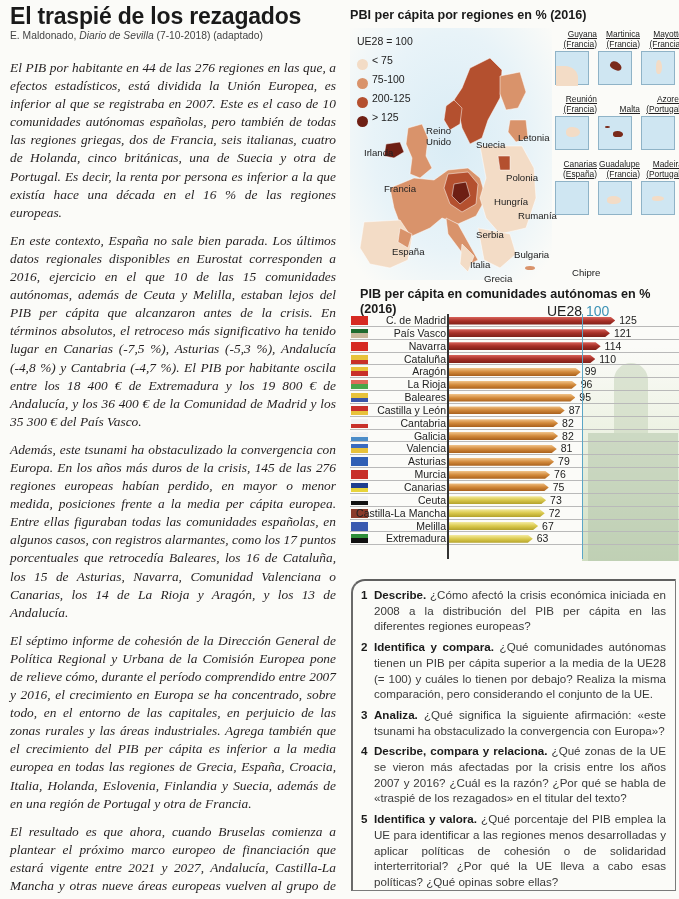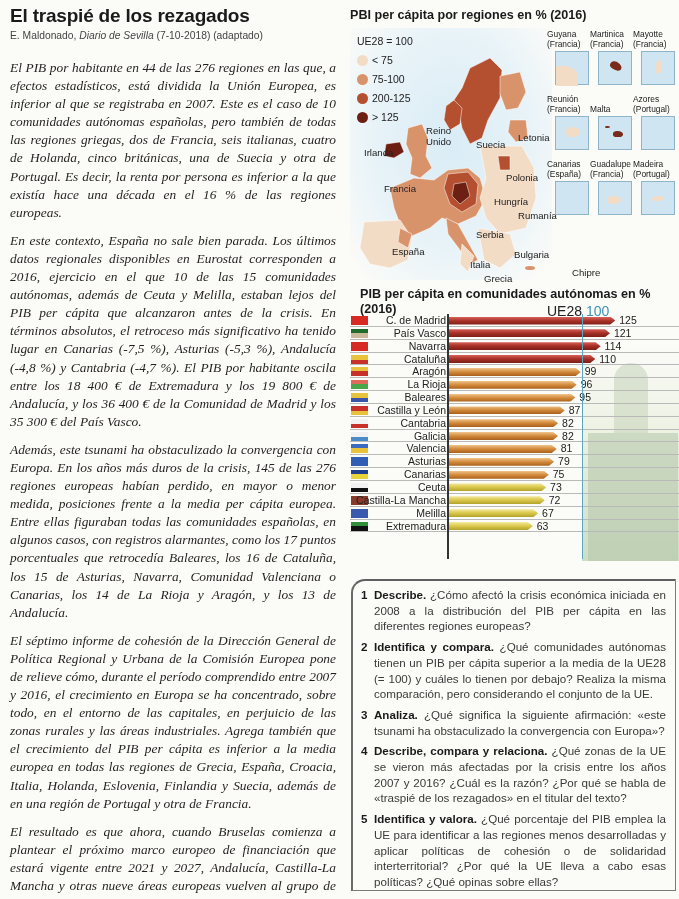--- a/index.html
+++ b/index.html
@@ -1,39 +1,39 @@
 <!DOCTYPE html>
 <html><head>
 <meta charset="utf-8">
 <style>
   * { box-sizing: border-box; margin: 0; padding: 0; }
   html, body { width: 679px; height: 899px; background: #fbfbf8; overflow: hidden; }
   body { position: relative; font-family: "Liberation Sans", sans-serif; color: #231f20; }
 
   
   #article { position: absolute; left: 10px; top: 6px; width: 326px; }
-  #article .title { font-family: "Liberation Sans", sans-serif; font-weight: bold; font-size: 19px; letter-spacing: -0.2px; color: #1a1a1a; line-height: 20px; }
+  #article .title { font-family: "Liberation Sans", sans-serif; font-weight: bold; font-size: 23px; letter-spacing: -0.2px; color: #1a1a1a; line-height: 20px; }
   #article .source { font-size: 10.3px; color: #444; margin-top: 3px; line-height: 13px; }
   #article .source i { font-style: italic; }
   #article .para { font-family: "Liberation Serif", serif; font-size: 13.4px; line-height: 18.1px; text-align: justify; color: #231f20; margin-top: 10px; hyphens: auto; }
   #article .para:first-of-type { margin-top: 0; }
   #article .paras { margin-top: 17px; font-style: italic; }
 
   
   #map-section { position: absolute; left: 350px; top: 8px; width: 329px; height: 272px; }
   .chart-title { font-weight: bold; font-size: 12.6px; color: #1a1a1a; line-height: 15px; }
   #map-area { position: absolute; left: 0; top: 20px; width: 202px; height: 252px; background: radial-gradient(ellipse at 50% 45%, #d9ecf5 0%, #e8f3f8 55%, #fbfbf8 92%); }
   #map-svg { position: absolute; left: 0; top: 0; }
   .legend { position: absolute; left: 7px; top: 4px; font-size: 10.5px; color: #222; line-height: 19px; }
-  .legend .lg-row { display: flex; align-items: center; }
+  .legend .lg-row { display: flex; align-items: flex-end; }
   .legend .dot { width: 11px; height: 11px; border-radius: 50%; margin-right: 4px; display: inline-block; }
   .map-label { position: absolute; font-size: 9.6px; color: #222; line-height: 10.5px; white-space: nowrap; }
 
   .insets { position: absolute; left: 203px; top: 22px; width: 126px; }
-  .inset { position: absolute; width: 38px; text-align: left; }
+  .inset { position: absolute; width: 38px; text-align: right; text-decoration: underline; }
   .inset .cap { font-size: 8.4px; line-height: 9.5px; color: #222; white-space: nowrap; margin-left: -6px; margin-right: -6px; }
   .inset .box { width: 34px; height: 34px; margin: 2px auto 0; background: #cfe6f2; border: 1px solid #8fb3c7; position: relative; }
   .inset .box .isl { position: absolute; border-radius: 45% 55% 50% 40%; }
 
   
   #bar-section { position: absolute; left: 350px; top: 287px; width: 329px; height: 280px; }
   #bar-section .chart-title { text-align: left; padding-left: 10px; }
   .ue-label { position: absolute; top: 16px; left: 197px; font-size: 14px; color: #222; }
   .ue-label .ue-val { color: #3d92b5; }
   .bg-building { position: absolute; left: 232px; top: 60px; width: 97px; height: 214px; background: linear-gradient(180deg, rgba(251,251,248,1) 0%, rgba(227,236,213,0.6) 40%, rgba(196,214,180,0.8) 100%); }
@@ -276,20 +276,26 @@
         <span class="bar c2" style="width: 107.73px;"></span>
         <span class="val" style="left: 210.73px;">81</span>
       </div>
       <div class="row">
         <span class="flag" style="background: linear-gradient(rgb(47, 95, 181) 0px, rgb(47, 95, 181) 50%, rgb(47, 95, 181) 50%, rgb(47, 95, 181) 100%);"></span>
         <span class="name">Asturias</span>
         <span class="bar c2" style="width: 105.07px;"></span>
         <span class="val" style="left: 208.07px;">79</span>
       </div>
       <div class="row">
+        <span class="flag" style="background: linear-gradient(rgb(200, 48, 42) 0px, rgb(200, 48, 42) 50%, rgb(200, 48, 42) 50%, rgb(200, 48, 42) 100%);"></span>
+        <span class="name">Murcia</span>
+        <span class="bar c2" style="width: 101.08px;"></span>
+        <span class="val" style="left: 204.08px;">76</span>
+      </div>
+      <div class="row">
         <span class="flag" style="background: linear-gradient(rgb(31, 63, 143) 0px, rgb(31, 63, 143) 50%, rgb(232, 212, 58) 50%, rgb(232, 212, 58) 100%);"></span>
         <span class="name">Canarias</span>
         <span class="bar c2" style="width: 99.75px;"></span>
         <span class="val" style="left: 202.75px;">75</span>
       </div>
       <div class="row">
         <span class="flag" style="background: linear-gradient(rgb(242, 242, 242) 0px, rgb(242, 242, 242) 50%, rgb(17, 17, 17) 50%, rgb(17, 17, 17) 100%);"></span>
         <span class="name">Ceuta</span>
         <span class="bar c3" style="width: 97.09px;"></span>
         <span class="val" style="left: 200.09px;">73</span>

